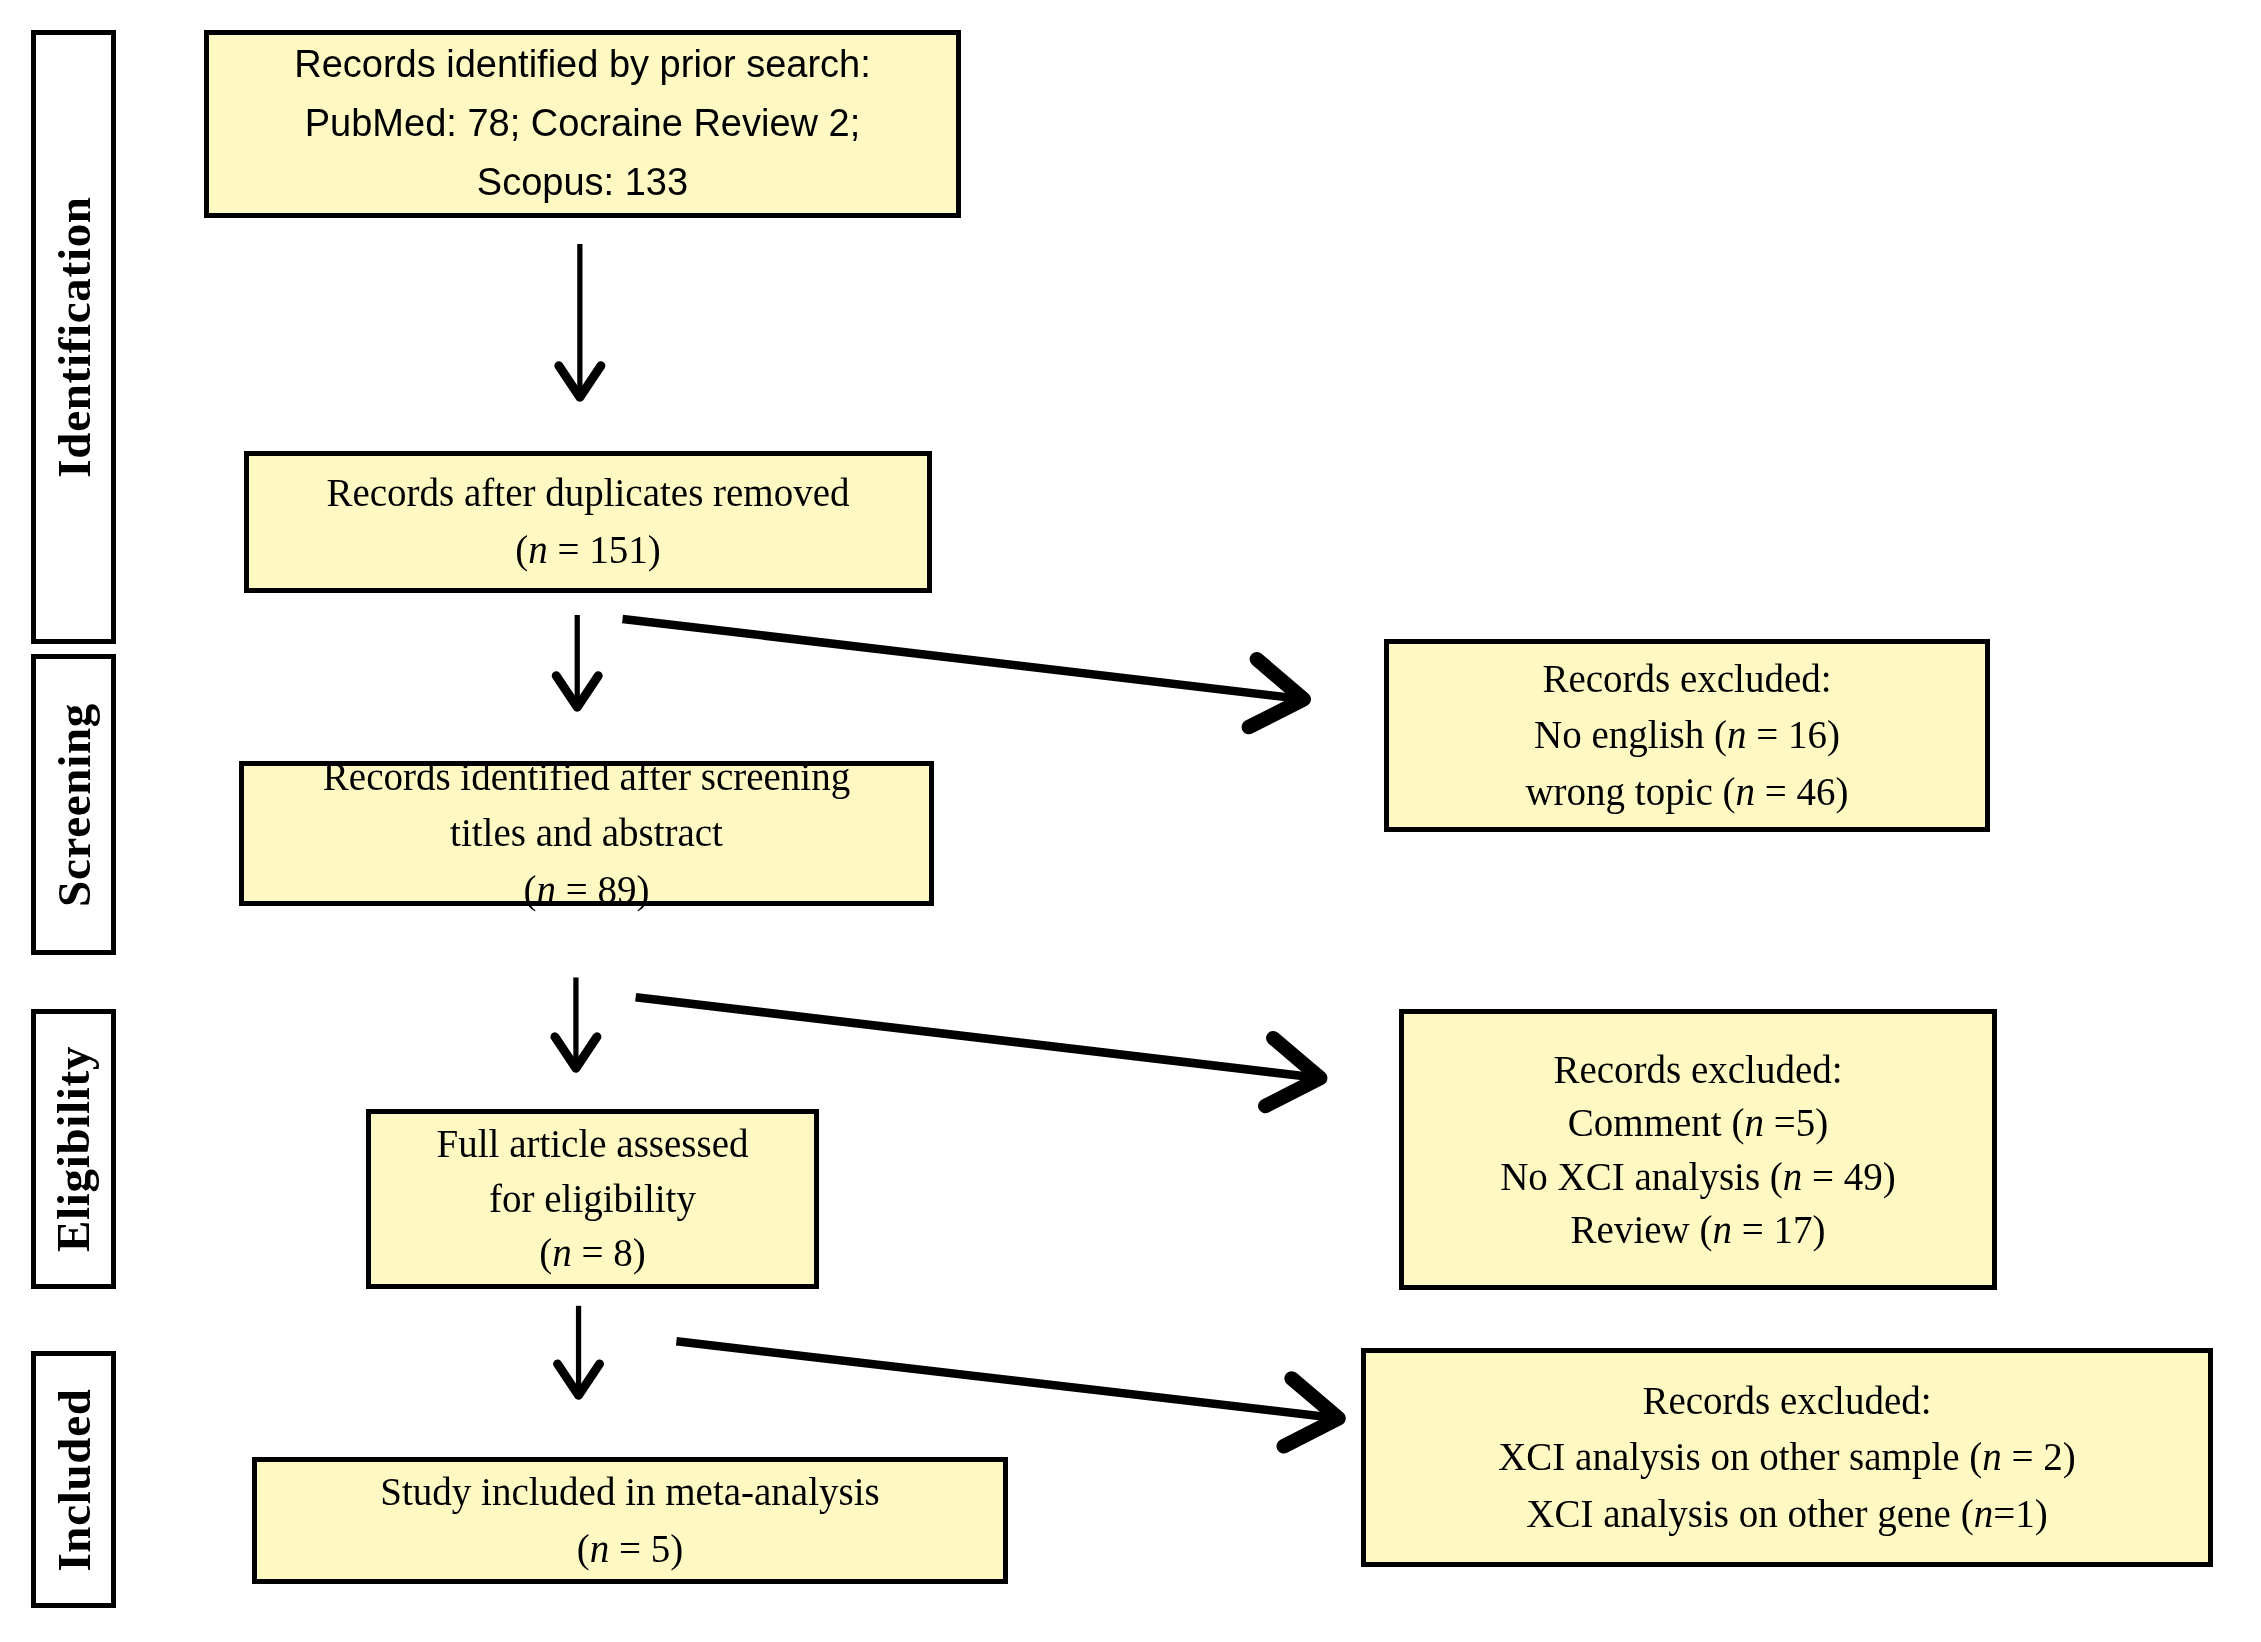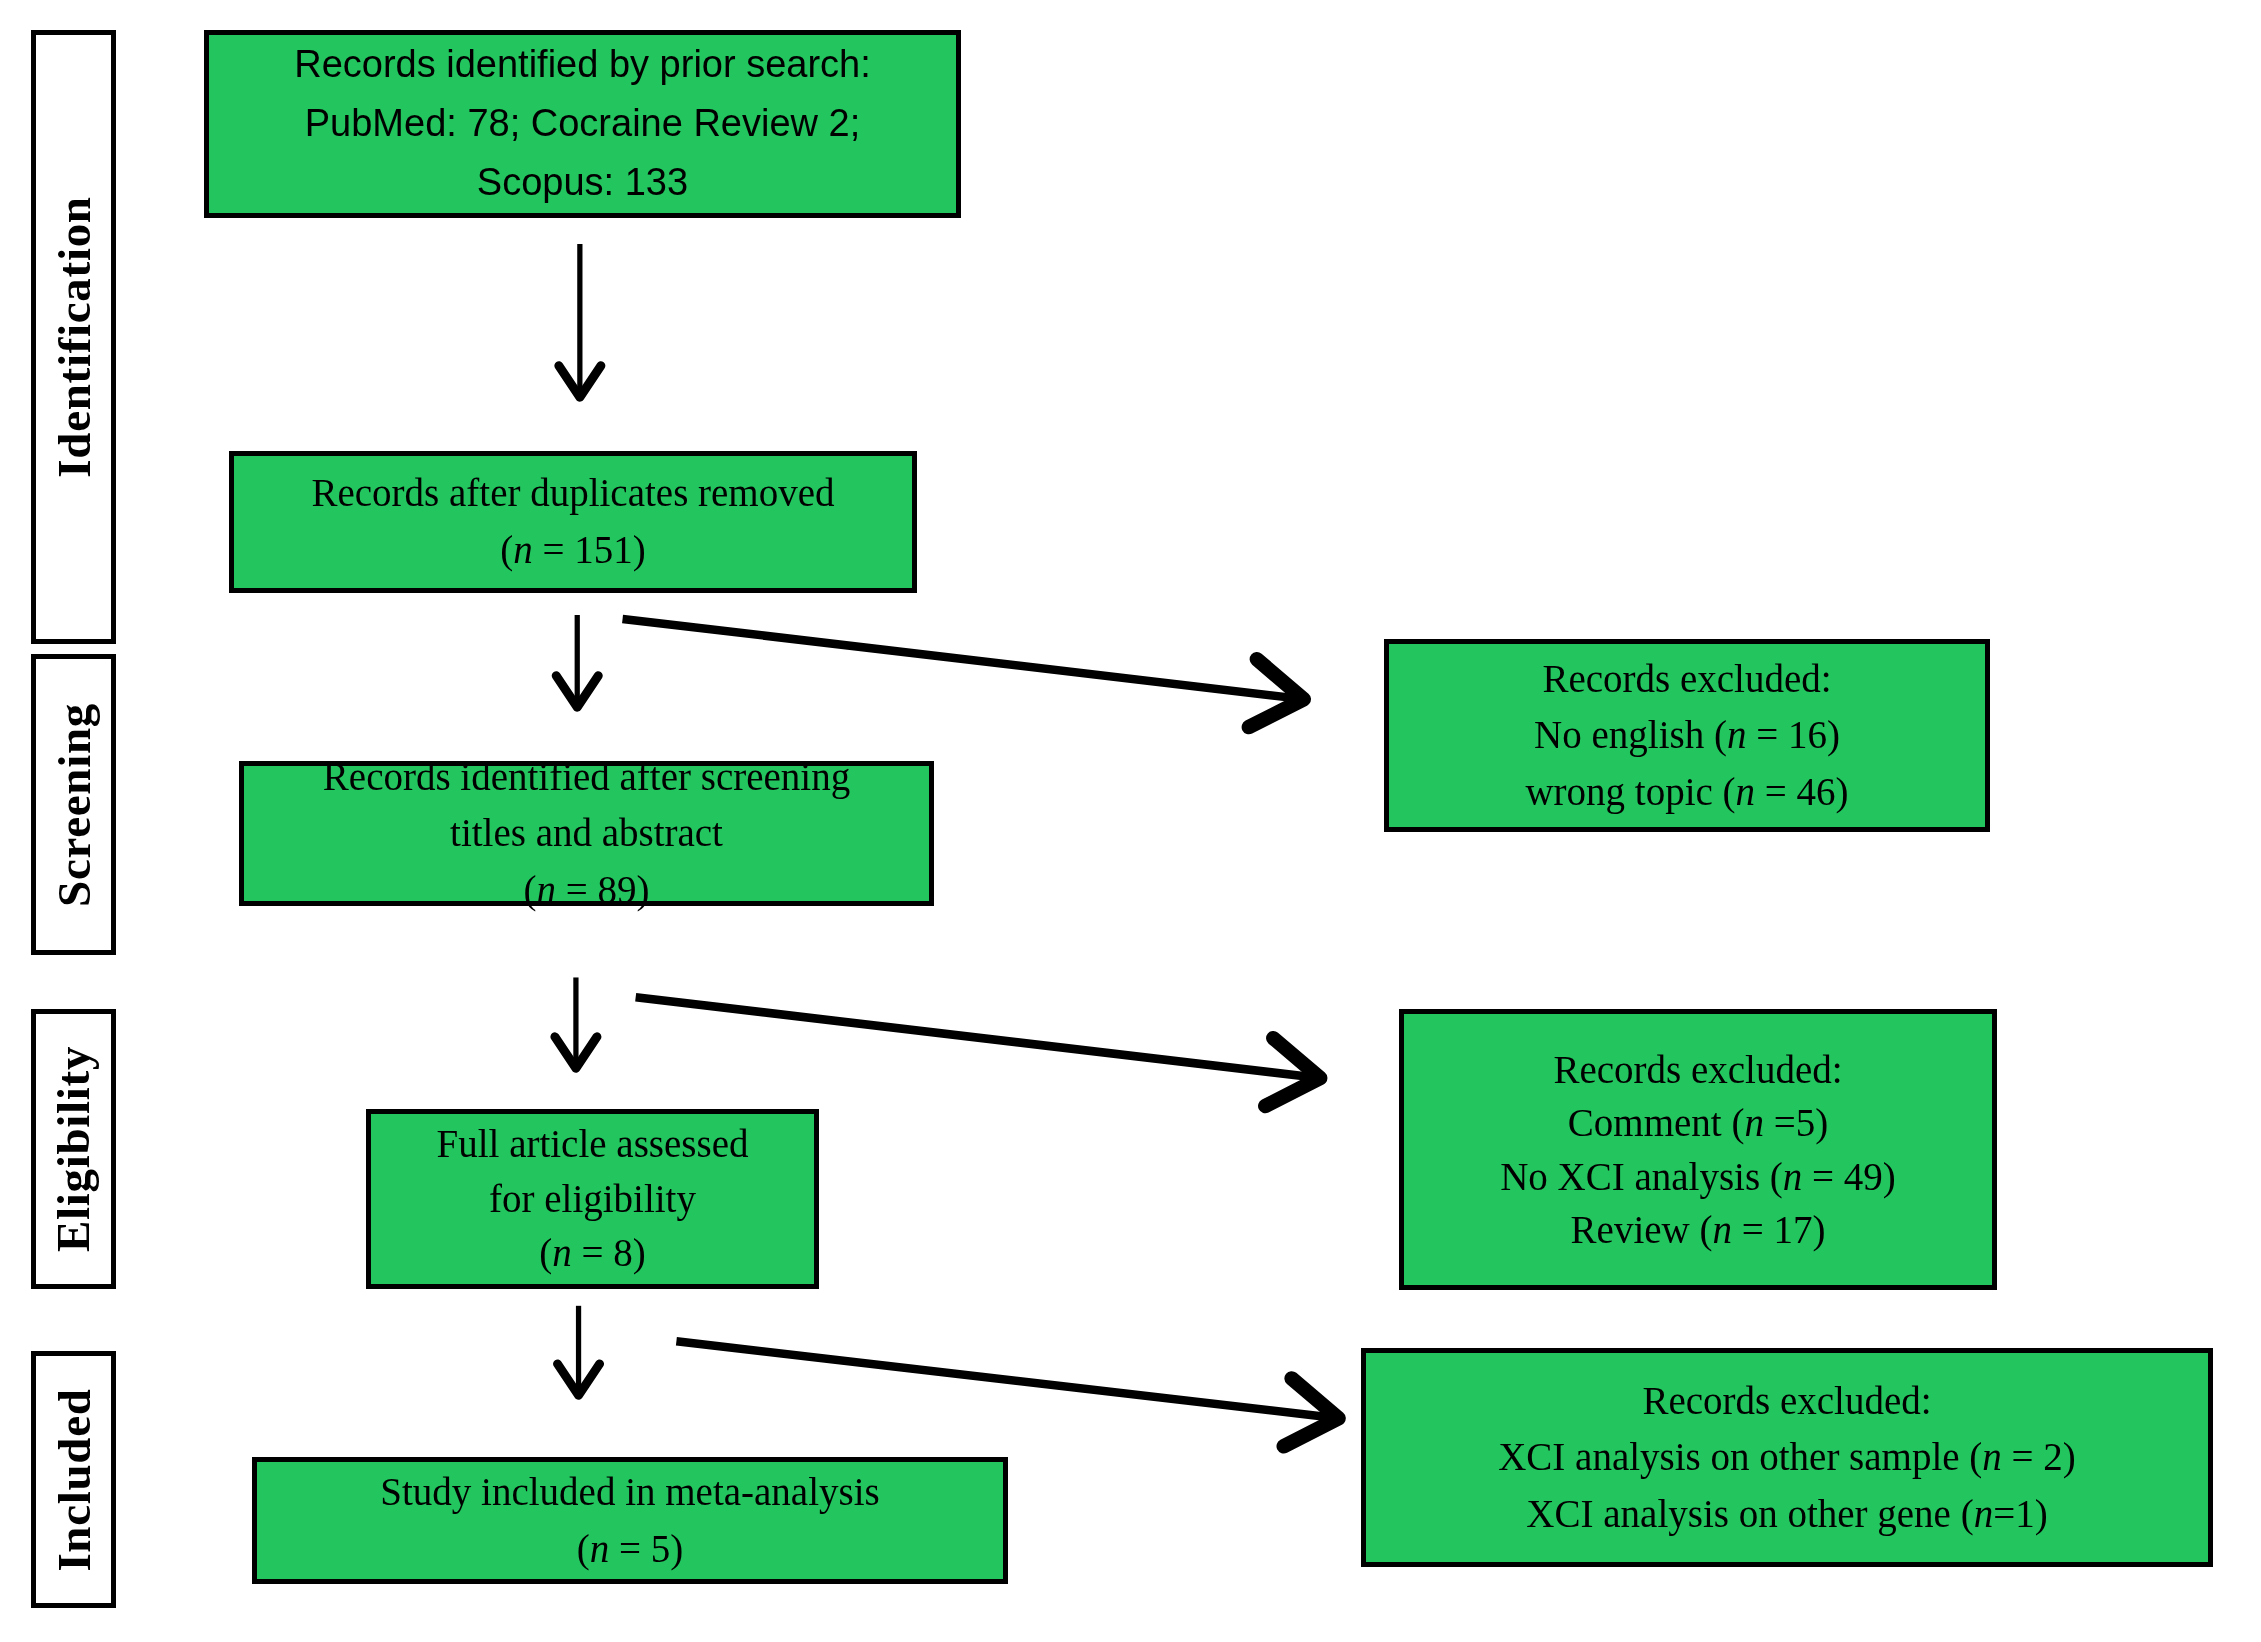--- a/index.html
+++ b/index.html
@@ -8,21 +8,21 @@
     width:2261px;height:1643px;
     background:#ffffff;
     font-family:"Liberation Serif","DejaVu Serif",serif;
     color:#000;
     overflow:hidden;
   }
   .box{
     position:absolute;
     box-sizing:border-box;
     border:5.3px solid #000;
-    background:#22c55e;
+    background:#fef9c3;
     display:flex;
     flex-direction:column;
     align-items:center;
     justify-content:center;
     text-align:center;
   }
   .flow-box{font-size:39px;line-height:1.45;}
   .flow-box .line{white-space:nowrap;}
   .sans{font-family:"Liberation Sans","DejaVu Sans",sans-serif;font-size:38px;line-height:1.55;}
   .stage-box{
@@ -41,21 +41,21 @@
     font-size:47px;
     letter-spacing:0.7px;
   }
   
   .stage-identification{left:31px;top:29.6px;width:85px;height:614px;}
   .stage-screening{left:31px;top:654px;width:85px;height:301px;}
   .stage-eligibility{left:31px;top:1009px;width:85px;height:280px;}
   .stage-included{left:31px;top:1351px;width:85px;height:257px;}
   
   .b-identified{left:204px;top:29.6px;width:757px;height:188px;}
-  .b-dedup{left:229px;top:451px;width:688px;height:142px;}
+  .b-dedup{left:244px;top:451px;width:688px;height:142px;}
   .b-screened{left:239px;top:761px;width:695px;height:145px;}
   .b-fulltext{left:366px;top:1109px;width:453px;height:180px;line-height:1.4;}
   .b-included{left:252px;top:1457px;width:756px;height:127px;}
   
   .e-1{left:1384px;top:639px;width:606px;height:193px;}
   .e-2{left:1399px;top:1009px;width:598px;height:281px;line-height:1.36;}
   .e-3{left:1361px;top:1348px;width:852px;height:219px;}
   .arrow-layer{position:absolute;left:0;top:0;width:2261px;height:1643px;pointer-events:none;}
   i{font-style:italic;}
 </style>

